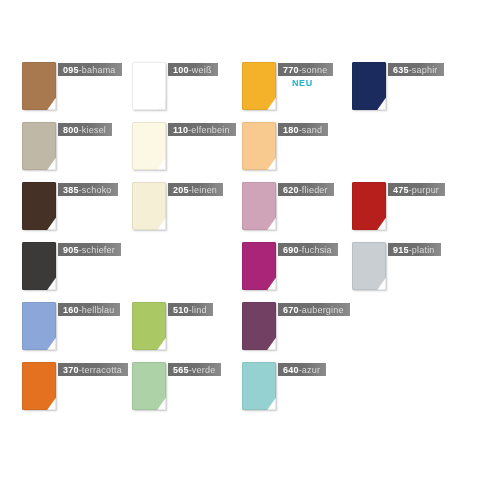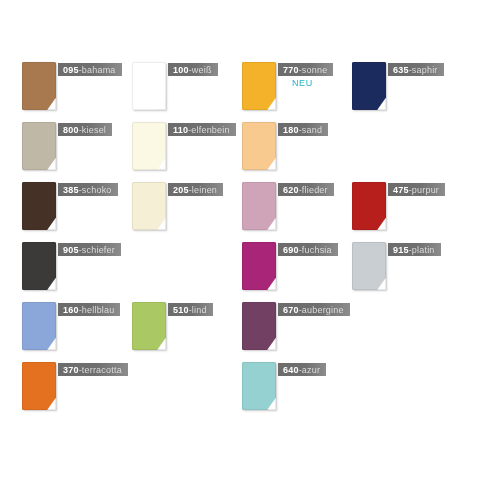--- a/index.html
+++ b/index.html
@@ -78,21 +78,21 @@
     font-size:9px;
     font-weight:normal;
     color:#dcdcdc;
     letter-spacing:0.2px;
   }
   .neu{
     position:absolute;
     left:50px;
     top:16px;
     font-size:9px;
-    font-weight:normal;
+    font-weight:bold;
     color:#21b5c7;
     letter-spacing:0.6px;
   }
 </style>
 </head>
 <body>
 
 <div id="board">
     <div class="swatch-cell" style="left: 22px; top: 62px;">
       <div class="paper" style="background: rgb(168, 121, 79);">
@@ -286,20 +286,31 @@
       <div class="paper" style="background: rgb(228, 113, 31);">
         <div class="fold-back"></div>
         <div class="body" style="background: rgb(228, 113, 31);"></div>
         <div class="hairline"></div>
       </div>
       <div class="plate">
         <span class="code">370</span>
         <span class="name">-terracotta</span>
       </div>
     </div>
+    <div class="swatch-cell" style="left: 132px; top: 362px;">
+      <div class="paper" style="background: rgb(174, 210, 168);">
+        <div class="fold-back"></div>
+        <div class="body" style="background: rgb(174, 210, 168);"></div>
+        <div class="hairline"></div>
+      </div>
+      <div class="plate">
+        <span class="code">565</span>
+        <span class="name">-verde</span>
+      </div>
+    </div>
     <div class="swatch-cell" style="left: 242px; top: 362px;">
       <div class="paper" style="background: rgb(148, 209, 208);">
         <div class="fold-back"></div>
         <div class="body" style="background: rgb(148, 209, 208);"></div>
         <div class="hairline"></div>
       </div>
       <div class="plate">
         <span class="code">640</span>
         <span class="name">-azur</span>
       </div>

